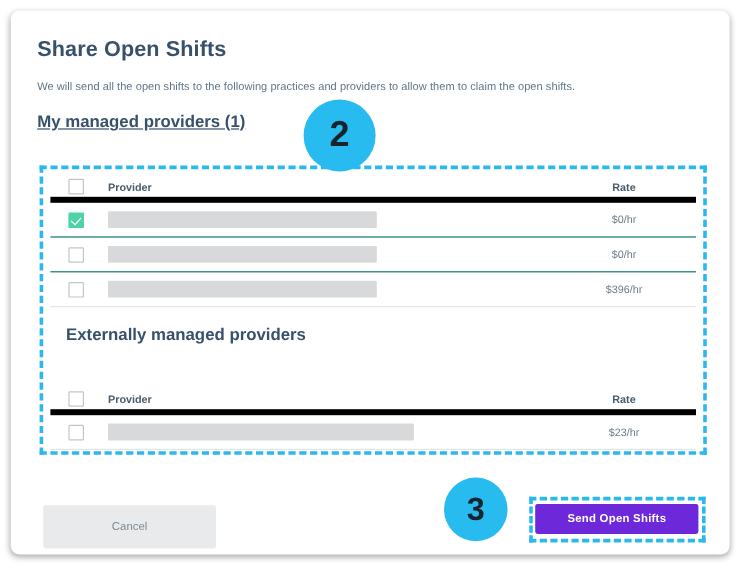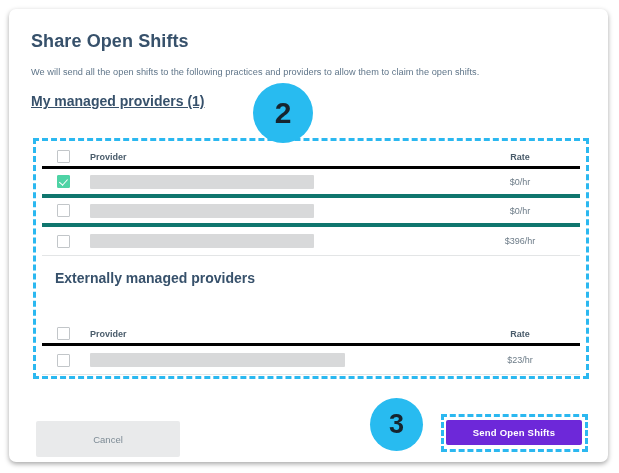--- a/index.html
+++ b/index.html
@@ -73,26 +73,26 @@
     left: 33px;
     width: 538px;
   }
   .table.t1 { top: 138px; }
   .table.t2 { top: 315px; }
 
   .row {
     display: flex;
     align-items: center;
     height: 29px;
-    border-bottom: 4px solid #0f766e;
+    border-bottom: 1px solid #0f766e;
     box-sizing: border-box;
   }
   .row.header {
     height: 22px;
-    border-bottom: 3px solid #000000;
+    border-bottom: 5px solid #000000;
     justify-content: flex-end;
   }
   .row.last { border-bottom: 1px solid #e3e5e6; }
 
   .cell-check {
     width: 42px;
     display: flex;
     justify-content: center;
     align-items: center;
     flex: none;

